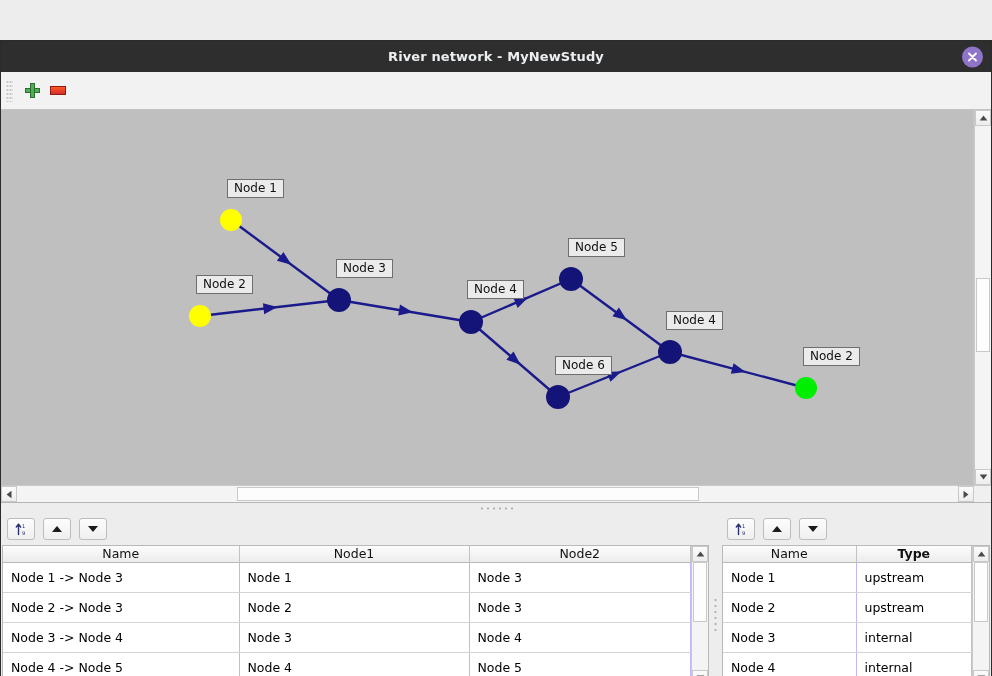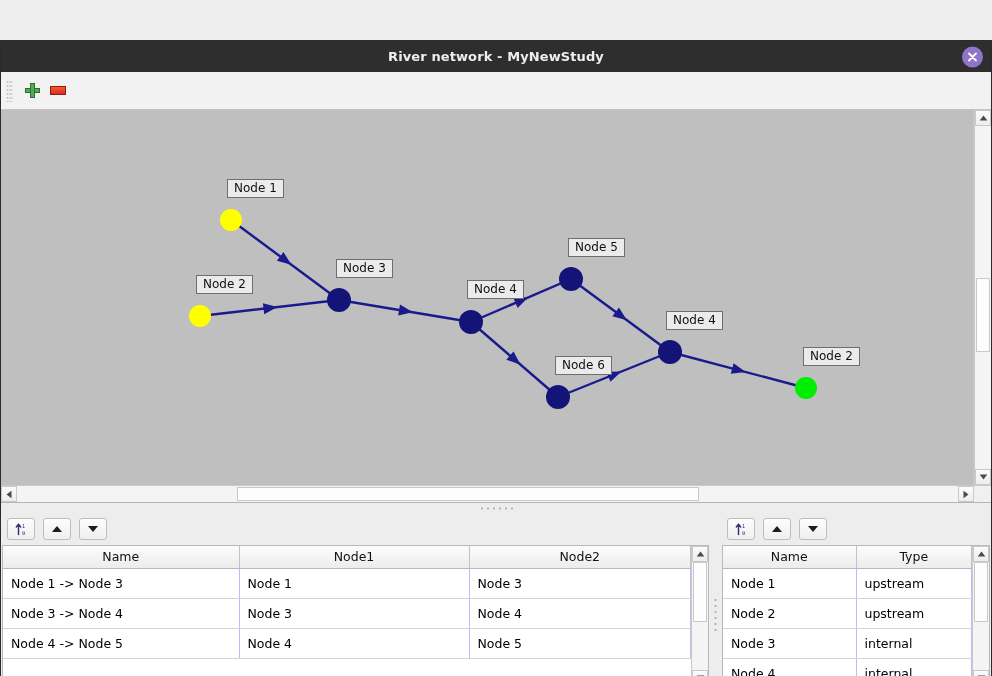--- a/index.html
+++ b/index.html
@@ -267,21 +267,21 @@
     table-layout: fixed;
     font-size: 12.5px;
     color: #000;
   }
   table.grid thead th {
     background: linear-gradient(#fcfcfc, #ececec);
     border-right: 1px solid #c2c2c2;
     border-bottom: 1px solid #b9b9b9;
     font-weight: normal;
     font-size: 12.5px;
-    height: 22px;
+    height: 16px;
     text-align: center;
     color: #111;
     padding: 0;
   }
   table.grid tbody td {
     height: 30px;
     border-right: 1px solid #c4b5fd;
     border-bottom: 1px solid #d4d4d4;
     padding: 0 8px;
     background: #fff;
@@ -429,20 +429,25 @@
                   <th style="width: auto;">Node2</th>
                 </tr>
             </thead>
             <tbody id="branch-body">
                 <tr>
                   <td>Node 1 -&gt; Node 3</td>
                   <td>Node 1</td>
                   <td>Node 3</td>
                 </tr>
                 <tr>
+                  <td>Node 2 -&gt; Node 3</td>
+                  <td>Node 2</td>
+                  <td>Node 3</td>
+                </tr>
+                <tr>
                   <td>Node 3 -&gt; Node 4</td>
                   <td>Node 3</td>
                   <td>Node 4</td>
                 </tr>
                 <tr>
                   <td>Node 4 -&gt; Node 5</td>
                   <td>Node 4</td>
                   <td>Node 5</td>
                 </tr>
               </tbody>
@@ -490,21 +495,21 @@
               <path d="M6 7 L1 1 L11 1 Z" fill="#1c1c1c"></path>
             </svg>
         </button>
       </div>
       <div class="table-frame">
         <div class="table-body-wrap">
           <table class="grid">
             <thead>
               <tr id="node-head">
                   <th style="width: 133px;">Name</th>
-                  <th style="width: auto;">Type</th>
+                  <th style="width: auto; font-weight: bold;">Type</th>
                 </tr>
             </thead>
             <tbody id="node-body">
                 <tr>
                   <td>Node 1</td>
                   <td>upstream</td>
                 </tr>
                 <tr>
                   <td>Node 2</td>
                   <td>upstream</td>

